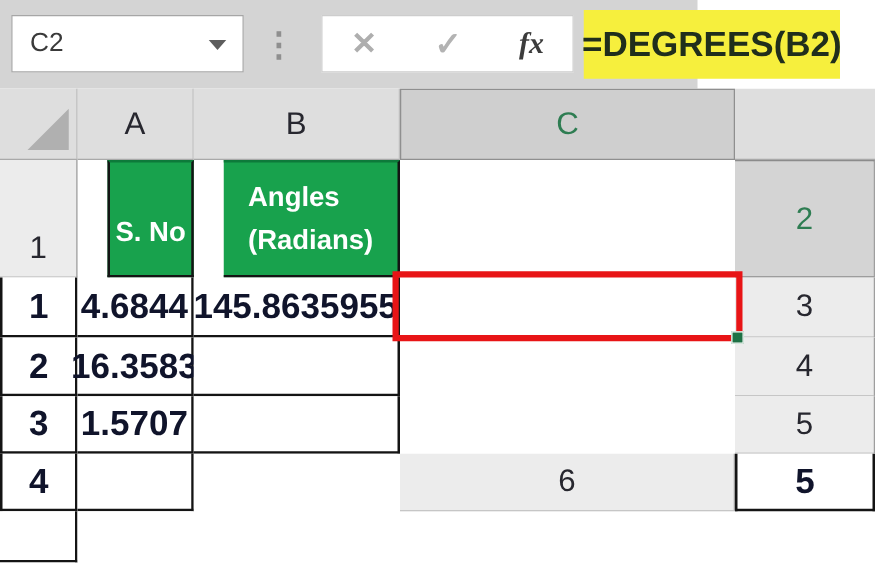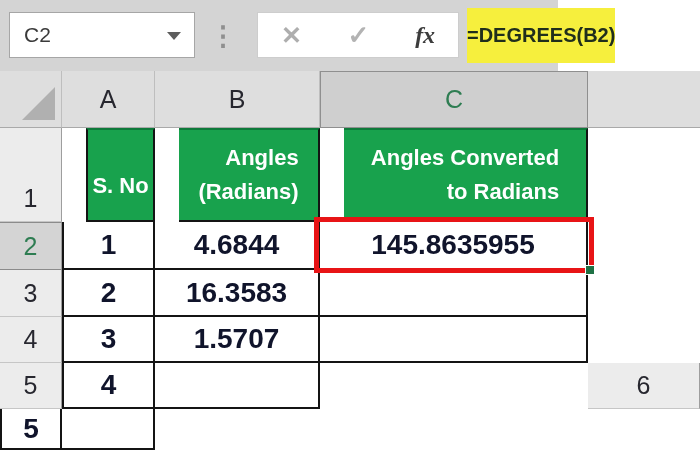--- a/index.html
+++ b/index.html
@@ -24,21 +24,21 @@
            background:#fff; border:1px solid #cdcdcd;
            display:flex; align-items:center; justify-content:space-around; }
   .fb-x    { color:#aeaeae; font-size:25px; font-weight:bold; }
   .fb-check{ color:#b3b3b3; font-size:26px; font-weight:bold; }
   .fb-fx   { font-family:"Liberation Serif", serif; font-style:italic;
              font-weight:700; font-size:24px; color:#3c3c3c; }
   .formulabar { position:absolute; left:467px; top:8px; right:0; height:55px;
                 background:#fff; display:flex; }
   .formula-hl { width:205px; height:100%; background:var(--yellow,#f6ef3d);
                 display:flex; align-items:center; justify-content:center;
-                font-size:20px; font-weight:700; color:#202e1c; }
+                font-size:28px; font-weight:700; color:#202e1c; }
 
   
   .sheet { position:absolute; left:0; top:71px; width:700px; height:379px;
            display:grid; background:#fff;
            grid-template-columns:62px 93px 165px 268px 1fr;
            grid-template-rows:57px 94px 48px 47px 46px 46px 41px; }
 
   .ch { background:#dedede; border-right:1px solid #bebebe;
         border-bottom:1px solid #a9a9a9; display:flex; align-items:center;
         justify-content:center; font-size:25px; font-weight:500; color:#27272f; }
@@ -56,21 +56,21 @@
   .rh.sel { background:#d4d4d4; border-top:1px solid #8b8b8b;
             border-bottom:1px solid #8b8b8b; color:var(--selhdr,#2e7d52); }
 
   .cell { background:#fff; border-right:2px solid #141414;
           border-bottom:2px solid #141414; display:flex; align-items:center;
           justify-content:center; font-size:28px; font-weight:600;
           color:#10142b; }
   .cell.colA { border-left:2px solid #141414; }
   .cell.green { background:var(--green,#18a24d); color:#fff;
                 border-top:2px solid #0d7a3a; font-size:22px; font-weight:700;
-                text-align:right; white-space:pre-line; line-height:1.55;margin-left:24px; }
+                text-align:left; white-space:pre-line; line-height:1.55;margin-left:24px; }
   .cell.sno { align-items:flex-end; padding-bottom:17px; }
   .rowfill { background:#fff; }
 
   
   .redbox { position:absolute; left:314px; top:146px; width:280px; height:56px;
             border:5px solid var(--red,#e81416); pointer-events:none; }
   .fillhandle { position:absolute; left:585px; top:194px; width:10px;
                 height:10px; background:#1e7145; border:1px solid #fff; }
 </style>
 </head>
@@ -101,22 +101,20 @@
     </div>
     <div class="ch">A</div>
     <div class="ch">B</div>
     <div class="ch sel">C</div>
     <div class="bandfill"></div>
 
     <div class="rh bottom">1</div>
     <div class="cell colA green sno">S. No</div>
     <div class="cell green">Angles
 (Radians)</div>
-    <div class="cell green">Angles Converted
-to Radians</div>
     <div class="rowfill"></div>
 
     <div class="rh sel">2</div>
     <div class="cell colA">1</div>
     <div class="cell">4.6844</div>
     <div class="cell">145.8635955</div>
     <div class="rowfill"></div>
 
     <div class="rh">3</div>
     <div class="cell colA">2</div>

